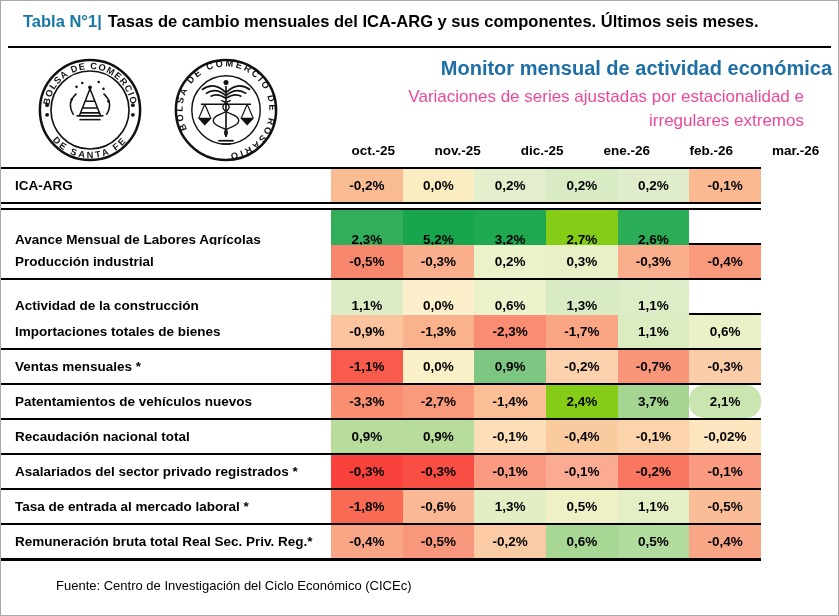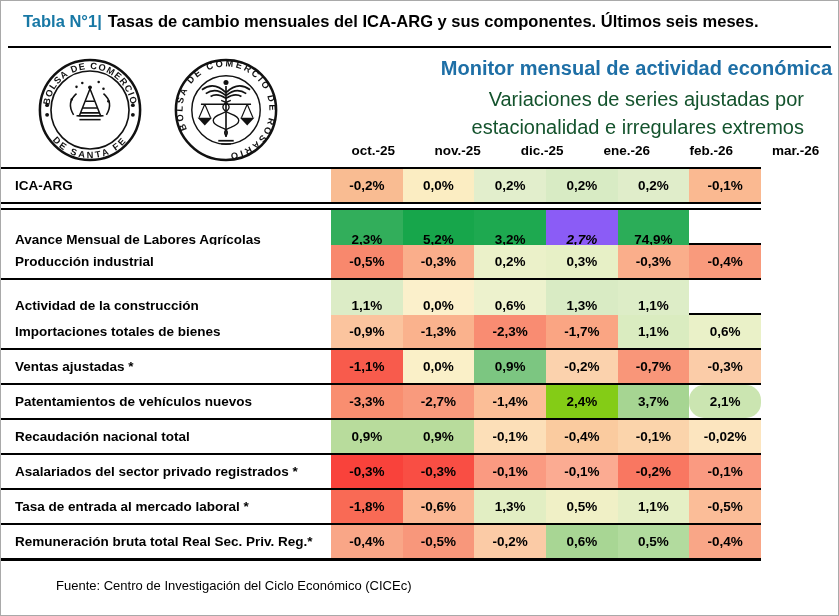--- a/index.html
+++ b/index.html
@@ -9,21 +9,21 @@
   .top-title{position:absolute;top:11px;left:22px;right:8px;font-size:16.5px;font-weight:bold;color:#000;white-space:nowrap;}
   .top-title .accent{margin-right:6px;}
   .top-rule{position:absolute;top:45px;left:7px;right:7px;height:2px;background:#000;}
 
   .logos{position:absolute;top:56px;left:36px;display:flex;gap:30px;}
   .seal{width:106px;height:106px;display:block;}
   .sealtext{font-family:"Liberation Sans",sans-serif;font-weight:bold;fill:#111;}
 
   .title-block{position:absolute;left:330px;top:56px;width:501px;text-align:right;}
   .main-title{font-size:20px;font-weight:bold;}
-  .subtitle{margin-top:5px;font-size:20px;color:#14532d;line-height:1.4;padding:0 28px;}
+  .subtitle{margin-top:5px;font-size:17px;color:#ec4899;line-height:1.4;padding:0 28px;}
 
   .col-headers{position:absolute;left:330px;top:142px;width:507px;display:grid;grid-template-columns:repeat(6,1fr);}
   .col-h{text-align:center;font-weight:bold;font-size:13.5px;color:#000;}
 
   .heatmap{position:absolute;top:166px;left:0;width:760px;border-bottom:3px solid #000;}
   .row{display:grid;grid-template-columns:330px repeat(6,1fr);border-top:2px solid #000;height:33px;}
   .row .label{display:flex;align-items:center;padding-left:14px;font-weight:bold;font-size:13.5px;background:#fff;color:#000;}
   .row .cell{display:flex;align-items:center;justify-content:center;font-weight:bold;font-size:13.5px;color:#000;}
   .gap{height:4px;border-top:2px solid #000;background:#fff;}
 
@@ -133,22 +133,22 @@
         <div class="cell" style="background: rgb(216, 235, 196);">0,2%</div>
         <div class="cell" style="background: rgb(224, 237, 202);">0,2%</div>
         <div class="cell" style="background: rgb(250, 185, 145);">-0,1%</div>
       </div>
       <div class="gap"></div>
       <div class="row">
         <div class="label">Avance Mensual de Labores Agrícolas</div>
         <div class="cell" style="background: rgb(50, 174, 91);">2,3%</div>
         <div class="cell" style="background: rgb(23, 166, 75);">5,2%</div>
         <div class="cell" style="background: rgb(30, 169, 80);">3,2%</div>
-        <div class="cell" style="background: #8b5cf6; font-style: italic;">2,7%</div>
-        <div class="cell" style="background: rgb(43, 173, 88);">74,9%</div>
+        <div class="cell" style="background: #84cc16;">2,7%</div>
+        <div class="cell" style="background: rgb(43, 173, 88);">2,6%</div>
         <div class="cell" style="background: rgb(249, 66, 58); margin-top: 44px;">-4,3%</div>
       </div>
       <div class="row">
         <div class="label">Producción industrial</div>
         <div class="cell" style="background: rgb(248, 136, 109);">-0,5%</div>
         <div class="cell" style="background: rgb(250, 174, 139);">-0,3%</div>
         <div class="cell" style="background: rgb(235, 241, 201);">0,2%</div>
         <div class="cell" style="background: rgb(231, 240, 198);">0,3%</div>
         <div class="cell" style="background: rgb(250, 174, 139);">-0,3%</div>
         <div class="cell" style="background: rgb(249, 154, 124);">-0,4%</div>
@@ -165,21 +165,21 @@
       <div class="row">
         <div class="label">Importaciones totales de bienes</div>
         <div class="cell" style="background: rgb(251, 196, 158);">-0,9%</div>
         <div class="cell" style="background: rgb(250, 178, 141);">-1,3%</div>
         <div class="cell" style="background: rgb(249, 140, 114);">-2,3%</div>
         <div class="cell" style="background: rgb(250, 165, 131);">-1,7%</div>
         <div class="cell" style="background: rgb(218, 236, 192);">1,1%</div>
         <div class="cell" style="background: rgb(234, 241, 200);">0,6%</div>
       </div>
       <div class="row">
-        <div class="label">Ventas ajustadas *</div>
+        <div class="label">Ventas mensuales *</div>
         <div class="cell" style="background: rgb(248, 91, 76);">-1,1%</div>
         <div class="cell" style="background: rgb(250, 240, 200);">0,0%</div>
         <div class="cell" style="background: rgb(124, 198, 129);">0,9%</div>
         <div class="cell" style="background: rgb(251, 210, 173);">-0,2%</div>
         <div class="cell" style="background: rgb(249, 150, 121);">-0,7%</div>
         <div class="cell" style="background: rgb(251, 204, 168);">-0,3%</div>
       </div>
       <div class="row">
         <div class="label">Patentamientos de vehículos nuevos</div>
         <div class="cell" style="background: rgb(249, 142, 112);">-3,3%</div>

